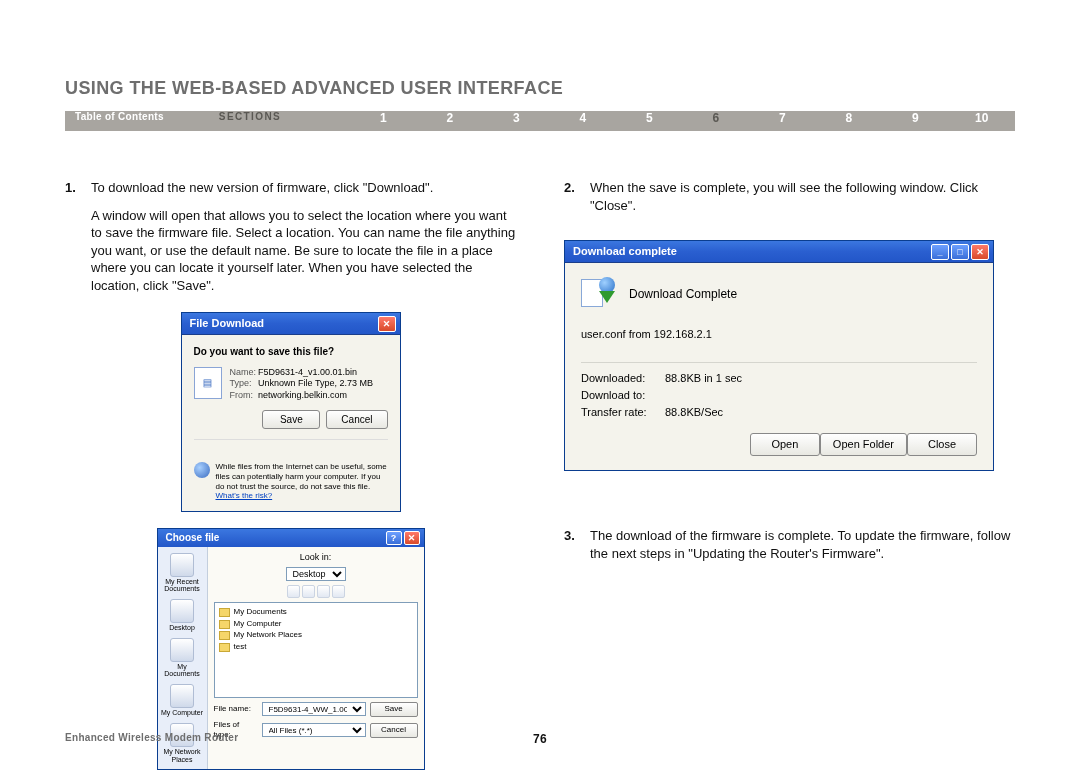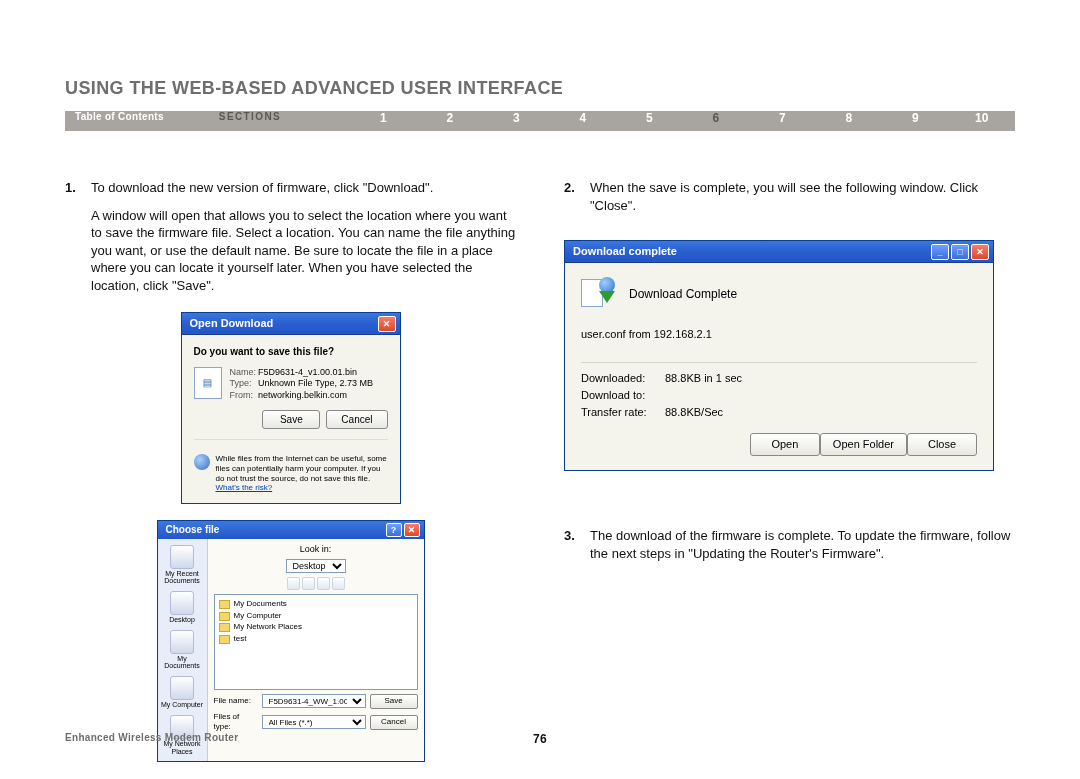--- a/index.html
+++ b/index.html
@@ -30,21 +30,21 @@
   .xp-body { padding: 10px 12px 10px 12px; }
   .xp-button { border: 1px solid #888; background: linear-gradient(#fff,#e8e8e2); border-radius: 3px; font-size: 10px; padding: 2px 14px; cursor: pointer; min-width: 58px; text-align: center; display: inline-block; }
 
   
   .dlg-fd { width: 220px; }
   .dlg-fd .ask { font-weight: bold; font-size: 10px; margin-bottom: 8px; }
   .dlg-fd .info { display: flex; gap: 8px; }
   .dlg-fd .icon-box { width: 28px; height: 32px; border: 1px solid #8aa5d6; background: #fff; display: flex; align-items: center; justify-content: center; font-size: 10px; color: #3a6bc0; }
   .dlg-fd .meta { font-size: 9px; line-height: 1.3; }
   .dlg-fd .meta-label { color: #555; display: inline-block; width: 26px; }
-  .dlg-fd .warn { display: flex; gap: 6px; font-size: 8px; line-height: 1.2; margin-top: 10px; border-top: 1px solid #ddd; padding-top: 14px; }
+  .dlg-fd .warn { display: flex; gap: 6px; font-size: 8px; line-height: 1.2; margin-top: 10px; border-top: 1px solid #ddd; padding-top: 22px; }
   .dlg-fd .warn-icon { width: 16px; height: 16px; border-radius: 50%; background: radial-gradient(circle at 35% 35%, #a8d0ff, #3a6bc0); flex-shrink:0; }
   .dlg-fd .warn a { color: #0040c0; text-decoration: underline; }
   .dlg-fd .mid-btns { display: flex; gap: 6px; justify-content: flex-end; margin-top: 8px; }
 
   
   .dlg-sa { width: 268px; }
   .dlg-sa .sa-title { height: 18px; background: linear-gradient(to bottom,#3b77e0,#2256c8); color:#fff; font-size:10px; font-weight:bold; display:flex; align-items:center; padding:0 4px 0 8px; }
   .dlg-sa .sa-title .xp-tbtn { width:16px; height:14px; }
   .dlg-sa .sa-body { display: flex; font-size: 9px; }
   .dlg-sa .sa-side { width: 50px; background: #e8eef9; border-right: 1px solid #c3cedd; padding: 4px 2px; display:flex; flex-direction:column; gap:2px; align-items:center; }
@@ -117,21 +117,21 @@
           <div>To download the new version of firmware, click "Download".</div>
           <div style="height:10px"></div>
           <div>A window will open that allows you to select the location where you want to save the firmware file. Select a location. You can name the file anything you want, or use the default name. Be sure to locate the file in a place where you can locate it yourself later. When you have selected the location, click "Save".</div>
         </div>
       </div>
 
       <div class="figure-wrap">
 
         <div class="xp-dialog dlg-fd">
           <div class="xp-title">
-            <div class="xp-title-text">Open Download</div>
+            <div class="xp-title-text">File Download</div>
             <div class="xp-btns">
                 <div class="xp-tbtn red">✕</div>
               </div>
           </div>
           <div class="xp-body">
             <div class="ask">Do you want to save this file?</div>
             <div class="info">
               <div class="icon-box">▤</div>
               <div class="meta">
                 <div><span class="meta-label">Name:</span> <span>F5D9631-4_v1.00.01.bin</span></div>

